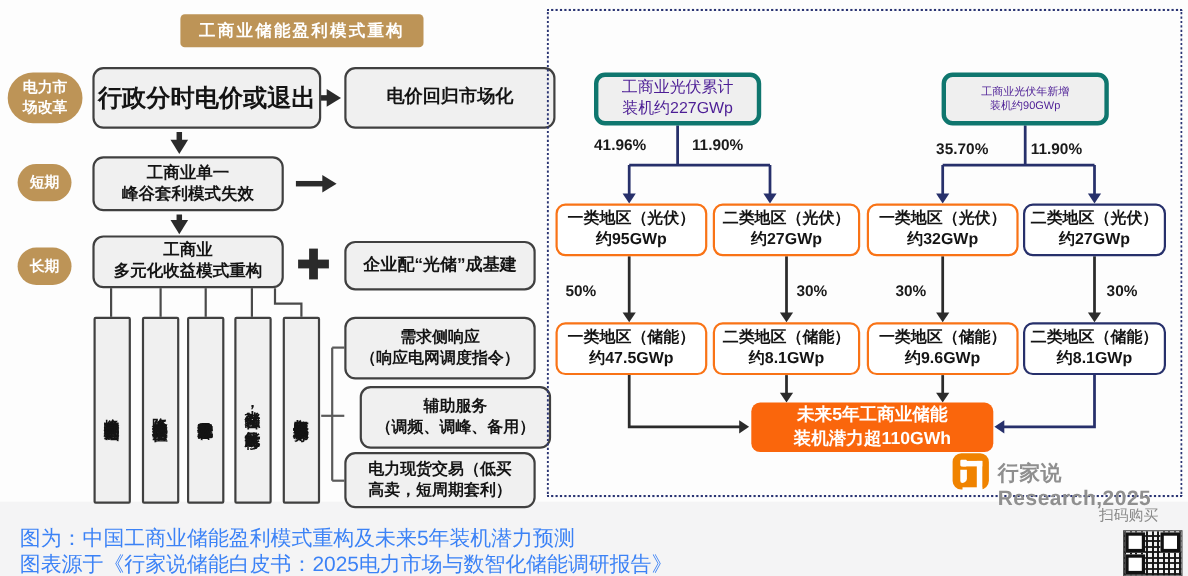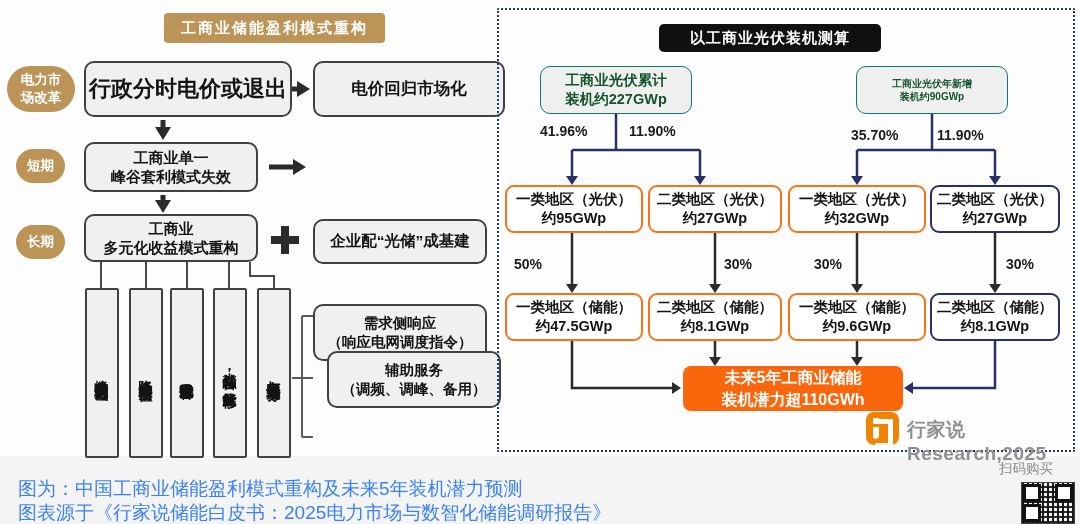--- a/index.html
+++ b/index.html
@@ -14,21 +14,21 @@
   .tan-badge{background:#bd9457;color:#fff;border-radius:23px;font-size:13.5px;font-weight:600;line-height:1.3;}
   
   .gbox{background:#f0f0f0;border:2px solid #404040;border-radius:10px;color:#141414;
         font-weight:600;line-height:1.3;}
   .vbox{background:#f0f0f0;border:2px solid #404040;border-radius:2px;color:#141414;
         writing-mode:vertical-lr;text-orientation:upright;font-size:14px;font-weight:600;
         letter-spacing:1px;display:flex;align-items:center;justify-content:center;text-align:center;}
   
   .panel{border:2px dotted #2a3473;border-radius:2px;}
   .black-title{background:#101010;color:#fff;border-radius:5px;font-size:15px;font-weight:600;letter-spacing:1px;}
-  .nbox{background:#efefef;border:1px solid #0f766e;border-radius:10px;color:#14532d;font-weight:700;line-height:1.3;}
+  .nbox{background:#efefef;border:4px solid #0f766e;border-radius:10px;color:#4c1d95;font-weight:400;line-height:1.3;}
   .wbox{background:#fff;border:2px solid #f97316;border-radius:9px;color:#141414;font-weight:600;line-height:1.3;}
   .wbox.navy{border-color:#27306b;}
   .pct{position:absolute;font-size:14px;color:#1a1a1a;font-weight:600;}
   .orange-box{background:#fa660c;color:#fff;border-radius:8px;font-size:16px;font-weight:700;line-height:1.35;}
   
   .plus{position:absolute;}
   .plus i{position:absolute;background:#2b2b2b;display:block;}
   .plus .h{left:0;top:10px;width:28px;height:8px;}
   .plus .v{left:10px;top:0;width:8px;height:28px;}
   
@@ -124,43 +124,44 @@
 场改革</div>
   <div class="abs center tan-badge" style="left:16px;top:149px;width:49px;height:34px;border-radius:17px;">短期</div>
   <div class="abs center tan-badge" style="left:16px;top:225px;width:49px;height:34px;border-radius:17px;">长期</div>
 
   <div class="abs center gbox" style="left:84px;top:61px;width:208px;height:56px;font-size:22px;">行政分时电价或退出</div>
   <div class="abs center gbox" style="left:313px;top:61px;width:192px;height:56px;font-size:16.5px;">电价回归市场化</div>
 
   <div class="abs center gbox pre" style="left:84px;top:142px;width:174px;height:50px;font-size:15px;">工商业单一
 峰谷套利模式失效</div>
 
-  <div class="abs center gbox pre" style="left:84px;top:214px;width:174px;height:48px;font-size:15px;">工商业
+  <div class="abs center gbox pre" style="left:84px;top:214px;width:174px;height:48px;font-size:15px;font-family:Liberation Serif, serif;">工商业
 多元化收益模式重构</div>
   <div class="abs center gbox" style="left:313px;top:219px;width:174px;height:45px;font-size:15.5px;">企业配“光储”成基建</div>
 
   <div class="plus" style="left:271px;top:226px;width:28px;height:28px;">
     <i class="h"></i>
       <i class="v"></i>
   </div>
 
   <div class="abs vbox" style="left:85px;top:288px;width:34px;height:170px;">峰谷套利仍是基础</div>
   <div class="abs vbox" style="left:129px;top:288px;width:34px;height:170px;">降低企业最大需量值</div>
   <div class="abs vbox" style="left:170px;top:288px;width:34px;height:170px;letter-spacing:0;">减少容量电费分摊基数</div>
   <div class="abs vbox" style="left:213px;top:288px;width:34px;height:170px;">光储融合，能量时移</div>
   <div class="abs vbox" style="left:257px;top:288px;width:34px;height:170px;">参与电网级市场服务</div>
 
-  <div class="abs center gbox pre" style="left:313px;top:288px;width:174px;height:57px;font-size:14.5px;margin-top:16px;">需求侧响应
+  <div class="abs center gbox pre" style="left:313px;top:288px;width:174px;height:57px;font-size:14.5px;">需求侧响应
 （响应电网调度指令）</div>
   <div class="abs center gbox pre" style="left:327px;top:351px;width:174px;height:57px;font-size:14.5px;">辅助服务
 （调频、调峰、备用）</div>
+  <div class="abs center gbox pre" style="left:313px;top:411px;width:174px;height:51px;font-size:14.5px;">电力现货交易（低买
+高卖，短周期套利）</div>
 
   <div class="abs panel" style="left:497px;top:8px;width:578px;height:444px;"></div>
 
-  <div class="abs center black-title" style="left:659px;top:24px;width:222px;height:28px;">以工商业光伏装机测算</div>
 
   <div class="abs center nbox pre" style="left:540px;top:66px;width:152px;height:48px;font-size:14.5px;">工商业光伏累计
 装机约227GWp</div>
   <div class="abs center nbox pre" style="left:856px;top:66px;width:152px;height:48px;font-size:10px;">工商业光伏年新增
 装机约90GWp</div>
 
   <span class="pct" style="left:540px;top:123px;">41.96%</span>
   <span class="pct" style="left:629px;top:123px;">11.90%</span>
   <span class="pct" style="left:851px;top:127px;">35.70%</span>
   <span class="pct" style="left:937px;top:127px;">11.90%</span>

